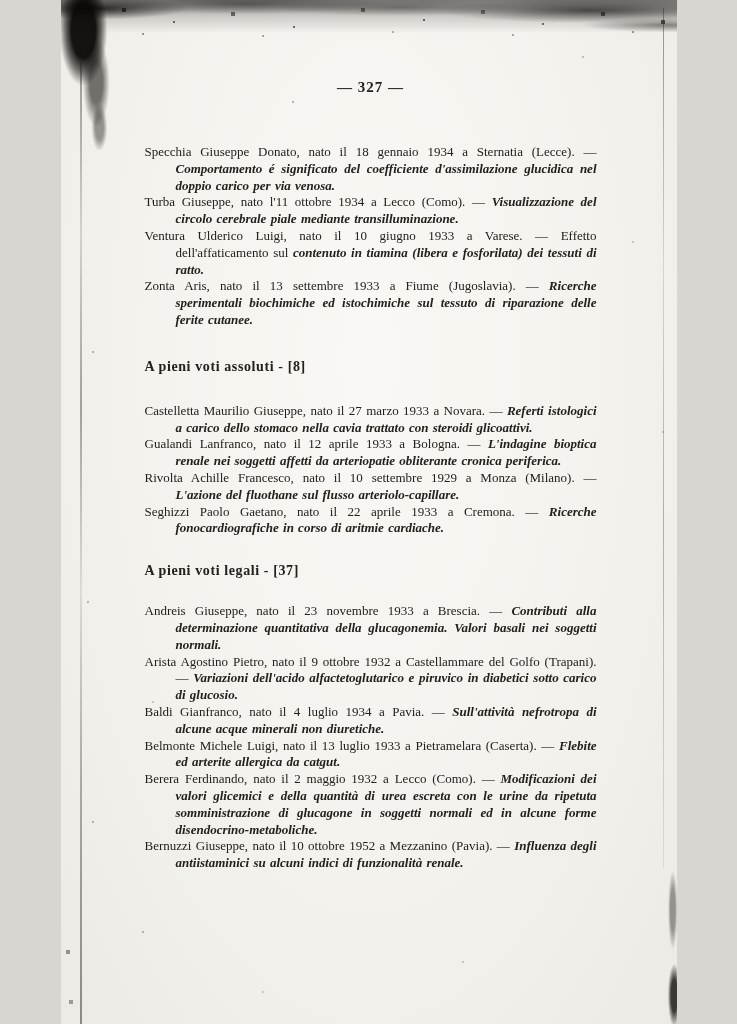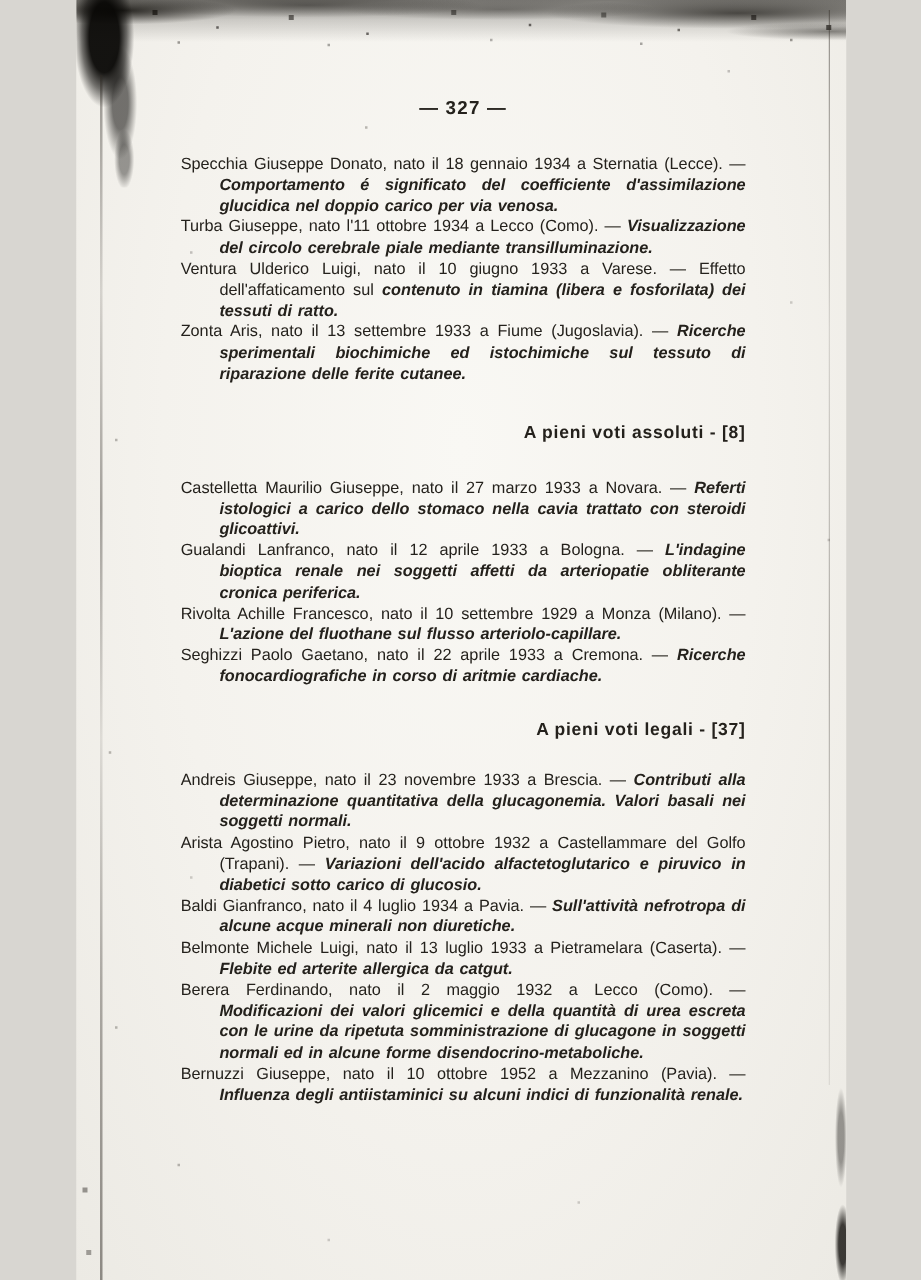--- a/index.html
+++ b/index.html
@@ -4,21 +4,21 @@
 <style>
   html, body { margin: 0; padding: 0; background: #d8d6d1; }
   .page {
     position: relative;
     width: 616px;
     height: 1024px;
     margin: 0 auto;
     overflow: hidden;
     background: radial-gradient(ellipse at 50% 35%, #f9f8f4 0%, #f4f2ed 55%, #eceae4 100%);
     color: #24211c;
-    font-family: Liberation Sans, sans-serif;
+    font-family: Liberation Serif, serif;
   }
 
   
   .artifact { position: absolute; pointer-events: none; }
   .top-band {
     top: 0; left: 0; right: 0; height: 42px;
     background:
       radial-gradient(ellipse 130px 16px at 6% 20%, rgba(18,16,12,.85), transparent 70%),
       radial-gradient(ellipse 200px 14px at 30% 10%, rgba(18,16,12,.45), transparent 70%),
       radial-gradient(ellipse 180px 12px at 55% 18%, rgba(18,16,12,.35), transparent 70%),
@@ -87,23 +87,23 @@
   }
   .page-number {
     margin-top: 78px;
     text-align: center;
     font-size: 15px;
     line-height: 18px;
     font-weight: bold;
     letter-spacing: 1px;
   }
   .section-block { margin: 0; }
-  .block-first { margin-top: 27px; }
+  .block-first { margin-top: 48px; }
   .section-heading {
-    text-align: right;
+    text-align: left;
     font-size: 14px;
     line-height: 17px;
     font-weight: bold;
     letter-spacing: 0.6px;
     margin: 0;
   }
   .heading-1 { margin-top: 29px; margin-bottom: 28px; }
   .heading-2 { margin-top: 25px; margin-bottom: 24px; }
   .entry {
     margin: 0;

